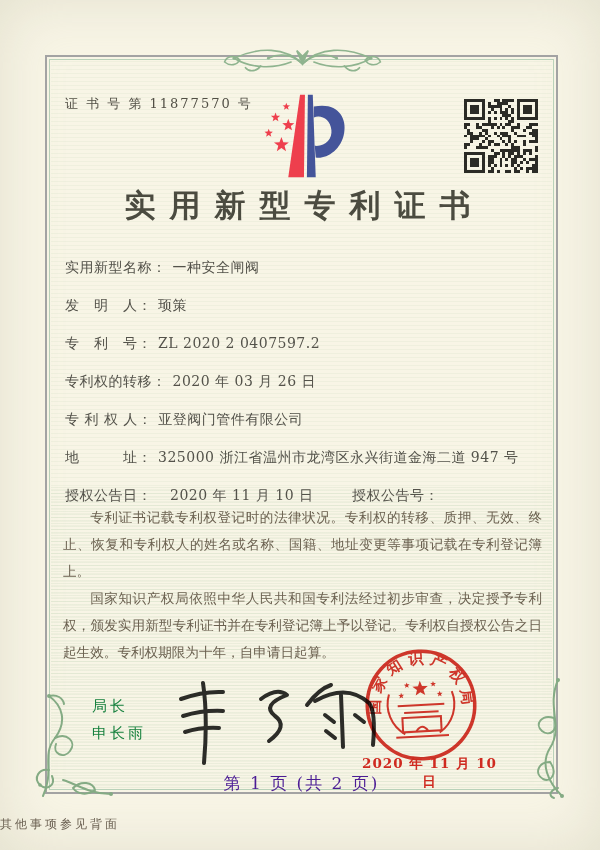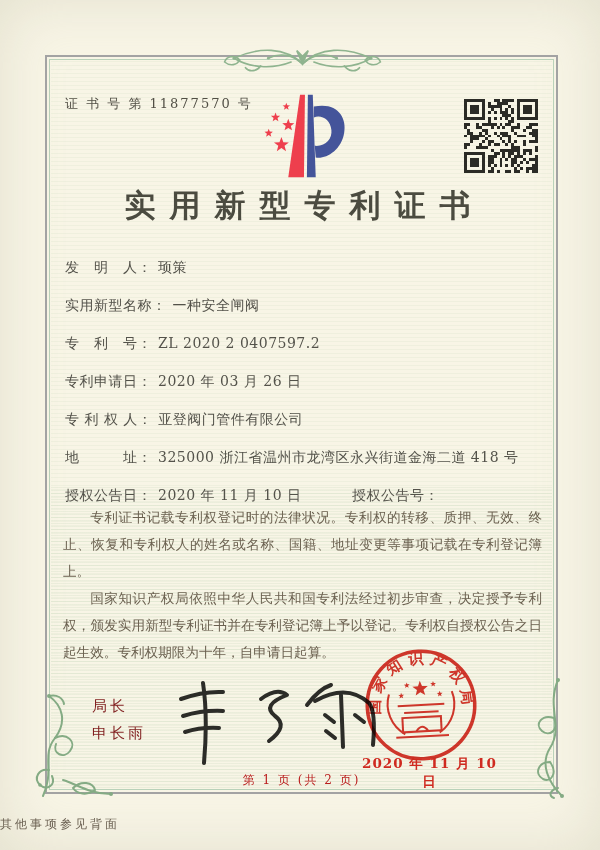--- a/index.html
+++ b/index.html
@@ -28,36 +28,36 @@
   .logo{position:absolute;left:205px;top:30px;width:100px;height:98px;}
   .qr{position:absolute;left:417px;top:42px;width:74px;height:74px;}
   .title{
     position:absolute;left:0;right:0;top:128px;text-align:center;
     font-size:31px;font-weight:600;letter-spacing:14px;padding-left:6px;color:#4b4b40;
   }
   .fields{position:absolute;left:18px;right:10px;top:198px;font-size:14px;letter-spacing:.5px;color:#53524a;}
   .field-row{display:flex;line-height:24px;margin-bottom:14px;white-space:nowrap;}
   .field-label{flex:0 0 auto;margin-right:6px;}
   .grant-row{display:flex;line-height:24px;margin-top:0px;white-space:nowrap;}
-  .grant-left{flex:0 0 287px;display:flex;}
+  .grant-left{flex:0 0 287px;display:flex;gap:12px;}
   .grant-right{display:flex;gap:48px;}
   .paragraphs{
     position:absolute;left:16px;right:14px;top:447px;
     font-size:13.6px;line-height:27px;color:#6b6150;text-align:justify;
   }
   .paragraphs p{margin:0;text-indent:2em;}
-  .signer{position:absolute;left:45px;top:636px;font-size:15px;color:#7f1d1d;letter-spacing:3px;line-height:27px;
+  .signer{position:absolute;left:45px;top:636px;font-size:15px;color:#15803d;letter-spacing:3px;line-height:27px;
     font-family:"DejaVu Sans","Liberation Sans",sans-serif;}
   .signature{position:absolute;left:118px;top:612px;width:225px;height:100px;}
   .seal{position:absolute;left:303px;top:577px;width:142px;height:142px;opacity:.92;mix-blend-mode:multiply;transform:rotate(-3deg);}
   .seal-date{
     position:absolute;left:305px;top:698px;width:155px;text-align:center;
     color:#cf2a20;font-size:13.5px;font-weight:600;letter-spacing:1px;
   }
-  .page-info{position:absolute;left:0;right:0;top:715px;text-align:center;font-size:12px;color:#b91c1c;letter-spacing:2px;}
+  .page-info{position:absolute;left:0;right:0;top:715px;text-align:center;font-size:17px;color:#4c1d95;letter-spacing:2px;}
   .footer-note{position:absolute;left:0;right:0;top:816px;font-size:12px;color:#6b6152;letter-spacing:3px;}
   .ornament-top{position:absolute;left:168px;top:-14px;width:175px;height:38px;}
   .flourish-bl{position:absolute;left:-18px;bottom:-10px;width:120px;height:118px;}
   .vine-br{position:absolute;right:-14px;bottom:-8px;width:52px;height:122px;}
   svg{display:block;}
 </style>
 </head>
 <body>
 
 <div class="paper-shade"></div>
@@ -127,42 +127,42 @@
   </svg>
 
   <svg class="qr" id="qr" viewBox="0 0 25 25" shape-rendering="crispEdges">
       <path d="M0 0h1v1h-1zM1 0h1v1h-1zM2 0h1v1h-1zM3 0h1v1h-1zM4 0h1v1h-1zM5 0h1v1h-1zM6 0h1v1h-1zM10 0h1v1h-1zM11 0h1v1h-1zM13 0h1v1h-1zM14 0h1v1h-1zM15 0h1v1h-1zM16 0h1v1h-1zM18 0h1v1h-1zM19 0h1v1h-1zM20 0h1v1h-1zM21 0h1v1h-1zM22 0h1v1h-1zM23 0h1v1h-1zM24 0h1v1h-1zM0 1h1v1h-1zM6 1h1v1h-1zM8 1h1v1h-1zM11 1h1v1h-1zM12 1h1v1h-1zM13 1h1v1h-1zM14 1h1v1h-1zM18 1h1v1h-1zM24 1h1v1h-1zM0 2h1v1h-1zM2 2h1v1h-1zM3 2h1v1h-1zM4 2h1v1h-1zM6 2h1v1h-1zM8 2h1v1h-1zM9 2h1v1h-1zM10 2h1v1h-1zM11 2h1v1h-1zM12 2h1v1h-1zM15 2h1v1h-1zM18 2h1v1h-1zM20 2h1v1h-1zM21 2h1v1h-1zM22 2h1v1h-1zM24 2h1v1h-1zM0 3h1v1h-1zM2 3h1v1h-1zM3 3h1v1h-1zM4 3h1v1h-1zM6 3h1v1h-1zM9 3h1v1h-1zM12 3h1v1h-1zM14 3h1v1h-1zM16 3h1v1h-1zM18 3h1v1h-1zM20 3h1v1h-1zM21 3h1v1h-1zM22 3h1v1h-1zM24 3h1v1h-1zM0 4h1v1h-1zM2 4h1v1h-1zM3 4h1v1h-1zM4 4h1v1h-1zM6 4h1v1h-1zM8 4h1v1h-1zM10 4h1v1h-1zM12 4h1v1h-1zM13 4h1v1h-1zM14 4h1v1h-1zM16 4h1v1h-1zM18 4h1v1h-1zM20 4h1v1h-1zM21 4h1v1h-1zM22 4h1v1h-1zM24 4h1v1h-1zM0 5h1v1h-1zM6 5h1v1h-1zM13 5h1v1h-1zM14 5h1v1h-1zM15 5h1v1h-1zM18 5h1v1h-1zM24 5h1v1h-1zM0 6h1v1h-1zM1 6h1v1h-1zM2 6h1v1h-1zM3 6h1v1h-1zM4 6h1v1h-1zM5 6h1v1h-1zM6 6h1v1h-1zM8 6h1v1h-1zM10 6h1v1h-1zM12 6h1v1h-1zM14 6h1v1h-1zM16 6h1v1h-1zM18 6h1v1h-1zM19 6h1v1h-1zM20 6h1v1h-1zM21 6h1v1h-1zM22 6h1v1h-1zM23 6h1v1h-1zM24 6h1v1h-1zM8 7h1v1h-1zM15 7h1v1h-1zM16 7h1v1h-1zM0 8h1v1h-1zM1 8h1v1h-1zM4 8h1v1h-1zM6 8h1v1h-1zM7 8h1v1h-1zM8 8h1v1h-1zM9 8h1v1h-1zM10 8h1v1h-1zM12 8h1v1h-1zM14 8h1v1h-1zM15 8h1v1h-1zM18 8h1v1h-1zM22 8h1v1h-1zM23 8h1v1h-1zM24 8h1v1h-1zM0 9h1v1h-1zM4 9h1v1h-1zM5 9h1v1h-1zM9 9h1v1h-1zM11 9h1v1h-1zM13 9h1v1h-1zM16 9h1v1h-1zM17 9h1v1h-1zM18 9h1v1h-1zM21 9h1v1h-1zM22 9h1v1h-1zM1 10h1v1h-1zM6 10h1v1h-1zM7 10h1v1h-1zM16 10h1v1h-1zM20 10h1v1h-1zM23 10h1v1h-1zM24 10h1v1h-1zM1 11h1v1h-1zM2 11h1v1h-1zM5 11h1v1h-1zM7 11h1v1h-1zM10 11h1v1h-1zM12 11h1v1h-1zM13 11h1v1h-1zM14 11h1v1h-1zM17 11h1v1h-1zM22 11h1v1h-1zM23 11h1v1h-1zM24 11h1v1h-1zM0 12h1v1h-1zM2 12h1v1h-1zM3 12h1v1h-1zM4 12h1v1h-1zM5 12h1v1h-1zM6 12h1v1h-1zM8 12h1v1h-1zM11 12h1v1h-1zM13 12h1v1h-1zM14 12h1v1h-1zM15 12h1v1h-1zM18 12h1v1h-1zM19 12h1v1h-1zM20 12h1v1h-1zM23 12h1v1h-1zM24 12h1v1h-1zM2 13h1v1h-1zM3 13h1v1h-1zM4 13h1v1h-1zM7 13h1v1h-1zM12 13h1v1h-1zM15 13h1v1h-1zM24 13h1v1h-1zM2 14h1v1h-1zM6 14h1v1h-1zM8 14h1v1h-1zM9 14h1v1h-1zM13 14h1v1h-1zM15 14h1v1h-1zM17 14h1v1h-1zM20 14h1v1h-1zM22 14h1v1h-1zM23 14h1v1h-1zM24 14h1v1h-1zM0 15h1v1h-1zM1 15h1v1h-1zM5 15h1v1h-1zM8 15h1v1h-1zM10 15h1v1h-1zM11 15h1v1h-1zM14 15h1v1h-1zM16 15h1v1h-1zM20 15h1v1h-1zM0 16h1v1h-1zM4 16h1v1h-1zM5 16h1v1h-1zM6 16h1v1h-1zM7 16h1v1h-1zM16 16h1v1h-1zM17 16h1v1h-1zM18 16h1v1h-1zM24 16h1v1h-1zM9 17h1v1h-1zM12 17h1v1h-1zM13 17h1v1h-1zM14 17h1v1h-1zM15 17h1v1h-1zM16 17h1v1h-1zM17 17h1v1h-1zM18 17h1v1h-1zM20 17h1v1h-1zM21 17h1v1h-1zM22 17h1v1h-1zM24 17h1v1h-1zM0 18h1v1h-1zM1 18h1v1h-1zM2 18h1v1h-1zM3 18h1v1h-1zM4 18h1v1h-1zM5 18h1v1h-1zM6 18h1v1h-1zM10 18h1v1h-1zM11 18h1v1h-1zM13 18h1v1h-1zM15 18h1v1h-1zM16 18h1v1h-1zM18 18h1v1h-1zM20 18h1v1h-1zM22 18h1v1h-1zM0 19h1v1h-1zM6 19h1v1h-1zM8 19h1v1h-1zM9 19h1v1h-1zM10 19h1v1h-1zM13 19h1v1h-1zM15 19h1v1h-1zM17 19h1v1h-1zM18 19h1v1h-1zM19 19h1v1h-1zM24 19h1v1h-1zM0 20h1v1h-1zM2 20h1v1h-1zM3 20h1v1h-1zM4 20h1v1h-1zM6 20h1v1h-1zM8 20h1v1h-1zM9 20h1v1h-1zM12 20h1v1h-1zM14 20h1v1h-1zM16 20h1v1h-1zM17 20h1v1h-1zM20 20h1v1h-1zM22 20h1v1h-1zM23 20h1v1h-1zM24 20h1v1h-1zM0 21h1v1h-1zM2 21h1v1h-1zM3 21h1v1h-1zM4 21h1v1h-1zM6 21h1v1h-1zM8 21h1v1h-1zM9 21h1v1h-1zM12 21h1v1h-1zM16 21h1v1h-1zM17 21h1v1h-1zM19 21h1v1h-1zM21 21h1v1h-1zM24 21h1v1h-1zM0 22h1v1h-1zM2 22h1v1h-1zM3 22h1v1h-1zM4 22h1v1h-1zM6 22h1v1h-1zM8 22h1v1h-1zM10 22h1v1h-1zM12 22h1v1h-1zM14 22h1v1h-1zM16 22h1v1h-1zM18 22h1v1h-1zM23 22h1v1h-1zM24 22h1v1h-1zM0 23h1v1h-1zM6 23h1v1h-1zM9 23h1v1h-1zM17 23h1v1h-1zM19 23h1v1h-1zM21 23h1v1h-1zM22 23h1v1h-1zM23 23h1v1h-1zM24 23h1v1h-1zM0 24h1v1h-1zM1 24h1v1h-1zM2 24h1v1h-1zM3 24h1v1h-1zM4 24h1v1h-1zM5 24h1v1h-1zM6 24h1v1h-1zM8 24h1v1h-1zM9 24h1v1h-1zM11 24h1v1h-1zM14 24h1v1h-1zM15 24h1v1h-1zM17 24h1v1h-1zM18 24h1v1h-1zM21 24h1v1h-1zM23 24h1v1h-1zM24 24h1v1h-1z" fill="#2b2b26"></path>
     </svg>
 
   <div class="title">实用新型专利证书</div>
 
   <div class="fields">
     <div class="field-row">
+      <span class="field-label">实用新型名称：</span>
+      <span>一种安全闸阀</span>
+    </div>
+    <div class="field-row">
       <span class="field-label">发　明　人：</span>
       <span>顼策</span>
     </div>
     <div class="field-row">
-      <span class="field-label">实用新型名称：</span>
-      <span>一种安全闸阀</span>
-    </div>
-    <div class="field-row">
       <span class="field-label">专　利　号：</span>
       <span>ZL 2020 2 0407597.2</span>
     </div>
     <div class="field-row">
-      <span class="field-label">专利申请日：</span>
+      <span class="field-label">专利权的转移：</span>
       <span>2020 年 03 月 26 日</span>
     </div>
     <div class="field-row">
       <span class="field-label">专 利 权 人：</span>
       <span>亚登阀门管件有限公司</span>
     </div>
     <div class="field-row">
       <span class="field-label">地　　　址：</span>
-      <span>325000 浙江省温州市龙湾区永兴街道金海二道 418 号</span>
+      <span>325000 浙江省温州市龙湾区永兴街道金海二道 947 号</span>
     </div>
     <div class="grant-row">
       <span class="grant-left">
         <span class="field-label">授权公告日：</span>
         <span>2020 年 11 月 10 日</span>
       </span>
       <span class="grant-right">
         <span class="field-label">授权公告号：</span>
       </span>
     </div>

